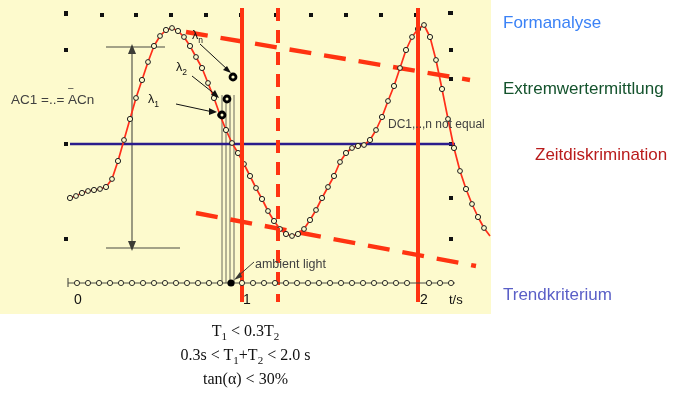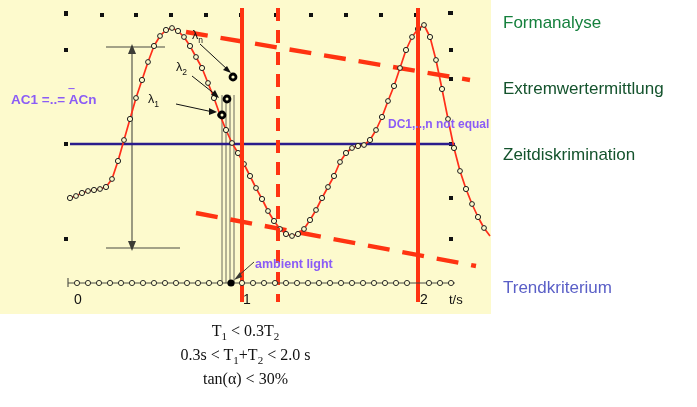--- a/index.html
+++ b/index.html
@@ -8,46 +8,46 @@
 
   #root{position:absolute;left:0;top:0;width:697px;height:407px;background:#ffffff;}
 
   
   #plot-panel{position:absolute;left:0;top:0;width:491px;height:314px;
               background:#fdfacd;overflow:hidden;}
 
   #plot-svg{position:absolute;left:0;top:0;}
 
   
-  .ann{position:absolute;color:#8b5cf6;font-size:12.5px;line-height:1;white-space:nowrap;font-weight:bold;}
+  .ann{position:absolute;color:#404040;font-size:12.5px;line-height:1;white-space:nowrap;}
   #ac-label{left:11px;top:93px;font-size:13.5px;}
   #dc-label{left:388px;top:118px;font-size:12px;}
   #ambient-label{left:255px;top:258px;font-size:12.5px;}
   .lam{position:absolute;font-size:12.5px;color:#111;white-space:nowrap;}
   #lam-n{left:192px;top:28px;}
   #lam-2{left:176px;top:60px;}
   #lam-1{left:148px;top:92px;}
   .lam sub{font-size:8.5px;}
   .tickl{position:absolute;color:#111;font-size:14px;}
   #tick0{left:74px;top:291px;}
   #tick1{left:243px;top:291px;}
   #tick2{left:420px;top:291px;}
   #tickts{left:449px;top:292px;font-size:13px;}
 
   .ovl{position:relative;}
   .ovl::before{content:"\203E";position:absolute;left:0.5px;top:-5.5px;font-size:13.5px;}
 
   
   .crit{position:absolute;left:503px;font-size:17px;white-space:nowrap;
         font-family:"Liberation Sans","DejaVu Sans",sans-serif;}
-  #crit-0{top:13px;color:#15803d;}
+  #crit-0{top:13px;color:#3b82f6;}
   #crit-1{top:79px;color:#14532d;}
-  #crit-2{top:145px;color:#14532d;}
+  #crit-2{top:145px;color:#b91c1c;margin-left:32px;}
   #crit-3{top:212px;color:#5a5fc7;}
-  #crit-4{top:278px;color:#5a5fc7;}
+  #crit-4{top:285px;color:#5a5fc7;}
 
   
   #formulas{position:absolute;left:0;top:320px;width:491px;text-align:center;
             color:#111;font-size:16px;line-height:1.33;font-family:Liberation Serif, serif;}
   #formulas div{white-space:nowrap;}
   #formulas sub{font-size:11px;}
 </style>
 </head>
 <body>
 

